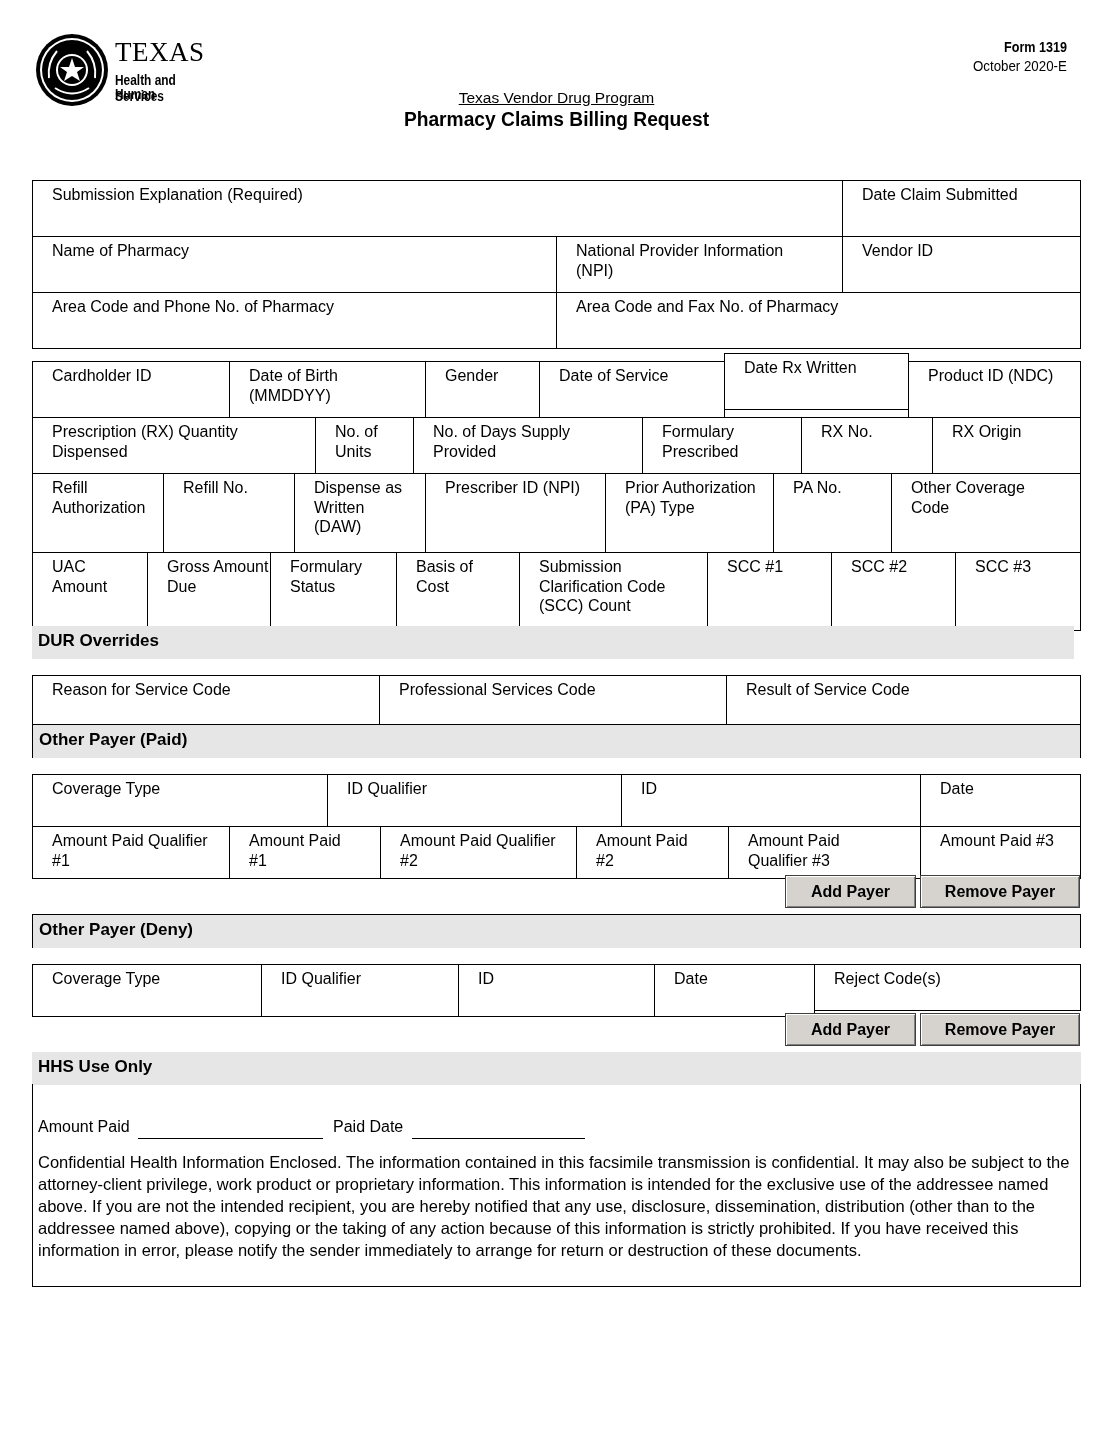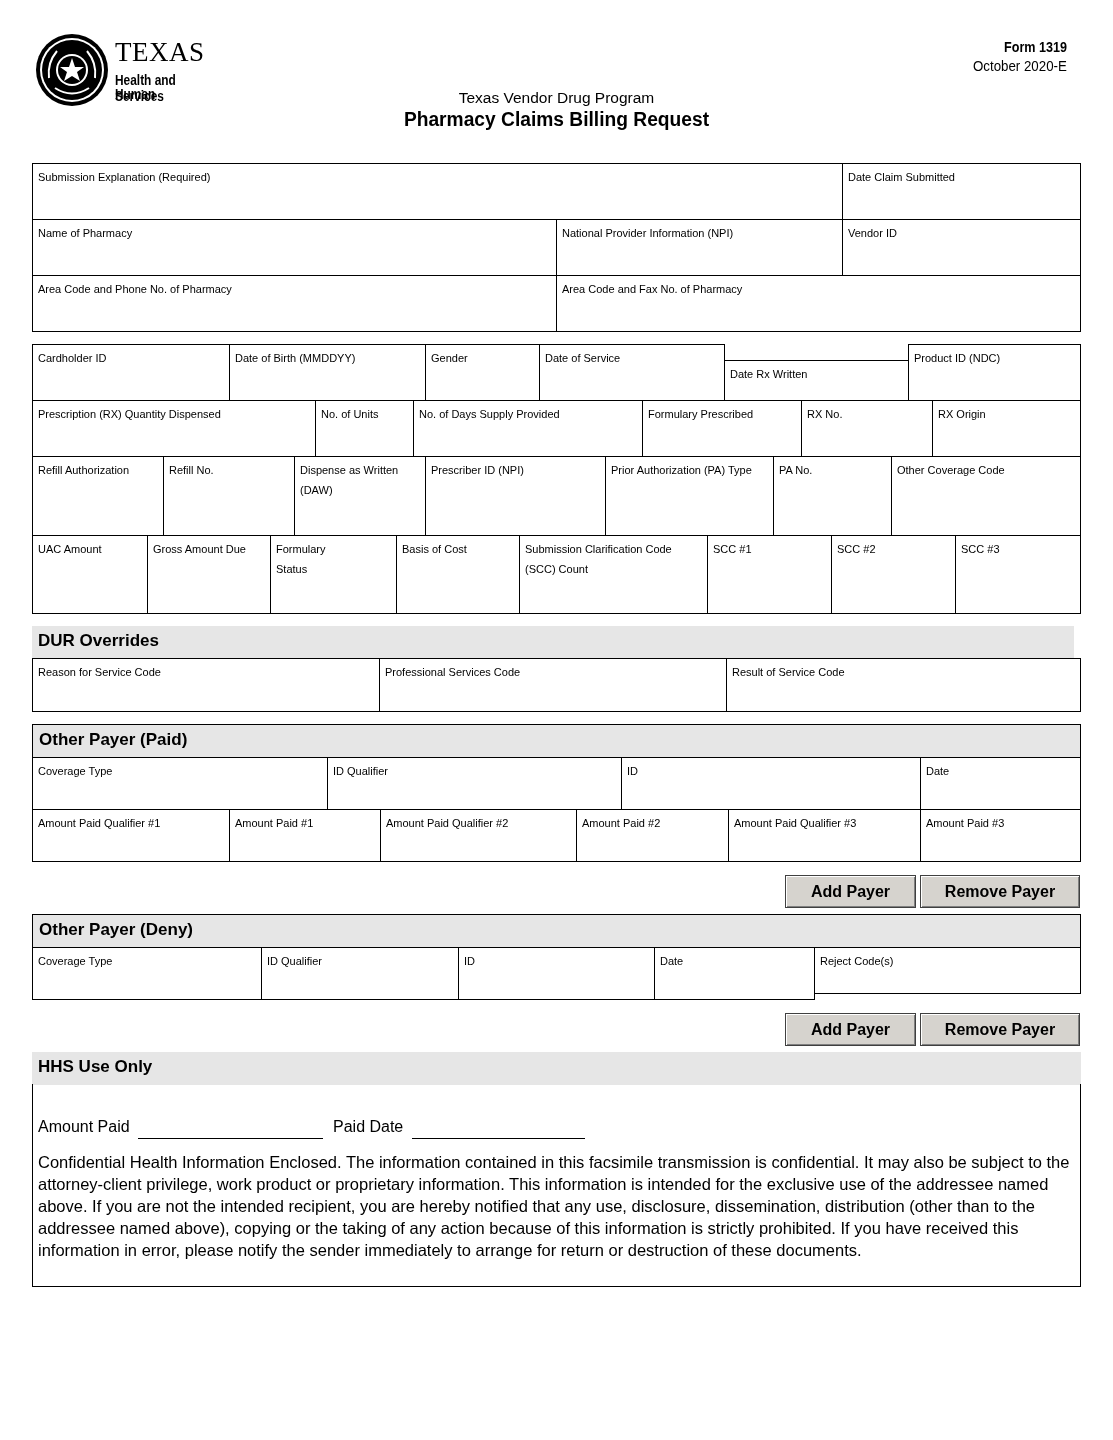--- a/index.html
+++ b/index.html
@@ -4,23 +4,23 @@
 <style>
   html, body { margin:0; padding:0; background:#fff; }
   body { width:1113px; height:1440px; position:relative; font-family:"Liberation Sans", sans-serif; color:#000; overflow:hidden; }
   .abs { position:absolute; }
   .logo { left:35px; top:33px; width:200px; height:76px; }
   .seal { position:absolute; left:0; top:0; width:74px; height:74px; }
   .logo-texas { position:absolute; left:80px; top:6px; font-family:"Liberation Serif", serif; font-size:27px; letter-spacing:0.5px; line-height:1; }
   .logo-line { position:absolute; left:80px; font-size:14px; font-weight:bold; line-height:1; transform:scaleX(0.85); transform-origin:left; }
   .form-no { right:46px; top:39px; font-size:14px; font-weight:bold; text-align:right; transform:scaleX(0.9); transform-origin:right; }
   .form-date { right:46px; top:58px; font-size:14px; text-align:right; transform:scaleX(0.95); transform-origin:right; }
-  .subtitle { left:0; width:1113px; top:89px; text-align:center; font-size:15.5px; }
+  .subtitle { left:0; width:1113px; top:89px; text-align:center; font-size:15.5px;text-decoration:underline; }
   .title { left:0; width:1113px; top:108px; text-align:center; font-size:20px; font-weight:bold; transform:scaleX(0.96); }
-  .cell { position:absolute; box-sizing:border-box; border:1px solid #000; font-size:11px; line-height:19.5px; padding:4px 5px; background:#fff; }
+  .cell { position:absolute; box-sizing:border-box; border:1px solid #000; font-size:16px; line-height:19.5px; padding:4px 19px; background:#fff;margin-top:17px; }
   .band { position:absolute; box-sizing:border-box; background:#e6e6e6; font-size:17px; font-weight:bold; padding:5px 6px; }
   .btn { position:absolute; box-sizing:border-box; background:#d6d3ce; border:1px solid #404040; box-shadow: inset 1px 1px 0 #fff, inset -1px -1px 0 #808080; font-family:"Liberation Sans", sans-serif; font-size:16px; font-weight:bold; text-align:center; line-height:30px; cursor:pointer; padding:0; }
   .hhs-box { position:absolute; left:32px; top:1084px; width:1049px; height:203px; box-sizing:border-box; border:1px solid #000; border-top:none; }
   .uline { position:absolute; border-bottom:1px solid #000; height:18px; }
   .conf { position:absolute; left:38px; top:1151px; width:1040px; font-size:16.5px; line-height:22px; }
 </style>
 </head>
 <body>
 
 <div class="abs logo">
@@ -49,21 +49,21 @@
 <div class="cell" style="left:32px;top:219px;width:525px;height:57px"><span>Name of Pharmacy</span></div>
 <div class="cell" style="left:556px;top:219px;width:287px;height:59px"><span>National Provider Information (NPI)</span></div>
 <div class="cell" style="left:842px;top:219px;width:239px;height:57px"><span>Vendor ID</span></div>
 <div class="cell" style="left:32px;top:275px;width:525px;height:57px"><span>Area Code and Phone No. of Pharmacy</span></div>
 <div class="cell" style="left:556px;top:275px;width:525px;height:57px"><span>Area Code and Fax No. of Pharmacy</span></div>
 
 <div class="cell" style="left:32px;top:344px;width:198px;height:57px"><span>Cardholder ID</span></div>
 <div class="cell" style="left:229px;top:344px;width:197px;height:57px"><span>Date of Birth (MMDDYY)</span></div>
 <div class="cell" style="left:425px;top:344px;width:115px;height:57px"><span>Gender</span></div>
 <div class="cell" style="left:539px;top:344px;width:186px;height:57px"><span>Date of Service</span></div>
-<div class="cell" style="left:724px;top:360px;width:185px;height:57px"><span>Date Rx Written</span></div>
+<div class="cell" style="left:724px;top:336px;width:185px;height:57px"><span>Date Rx Written</span></div>
 <div class="cell" style="left:908px;top:344px;width:173px;height:57px"><span>Product ID (NDC)</span></div>
 
 <div class="cell" style="left:32px;top:400px;width:284px;height:57px"><span>Prescription (RX) Quantity Dispensed</span></div>
 <div class="cell" style="left:315px;top:400px;width:99px;height:57px"><span>No. of Units</span></div>
 <div class="cell" style="left:413px;top:400px;width:230px;height:57px"><span>No. of Days Supply Provided</span></div>
 <div class="cell" style="left:642px;top:400px;width:160px;height:57px"><span>Formulary Prescribed</span></div>
 <div class="cell" style="left:801px;top:400px;width:132px;height:57px"><span>RX No.</span></div>
 <div class="cell" style="left:932px;top:400px;width:149px;height:57px"><span>RX Origin</span></div>
 
 <div class="cell" style="left:32px;top:456px;width:132px;height:80px">

